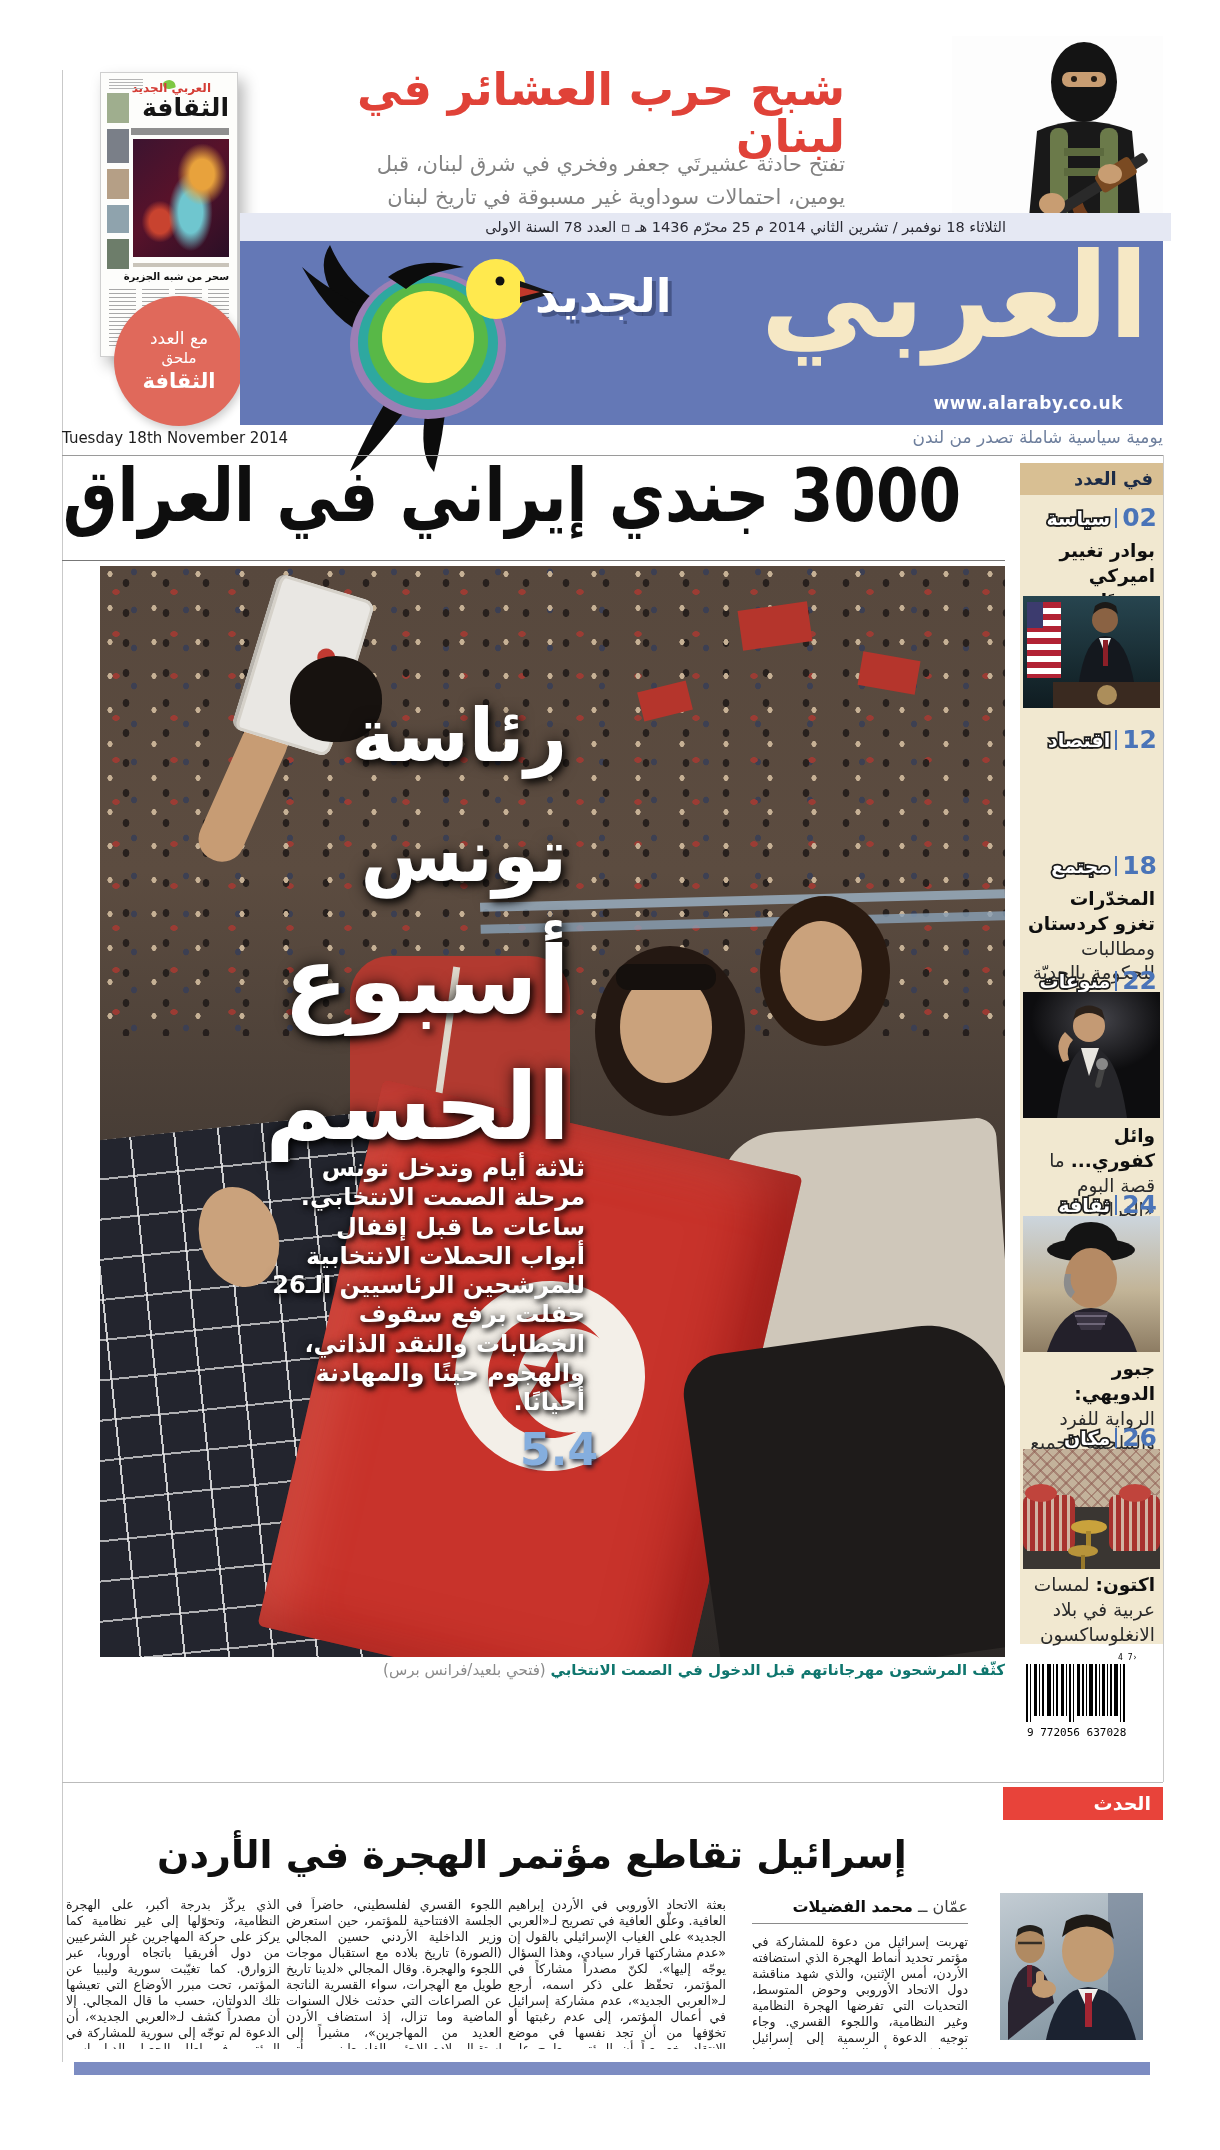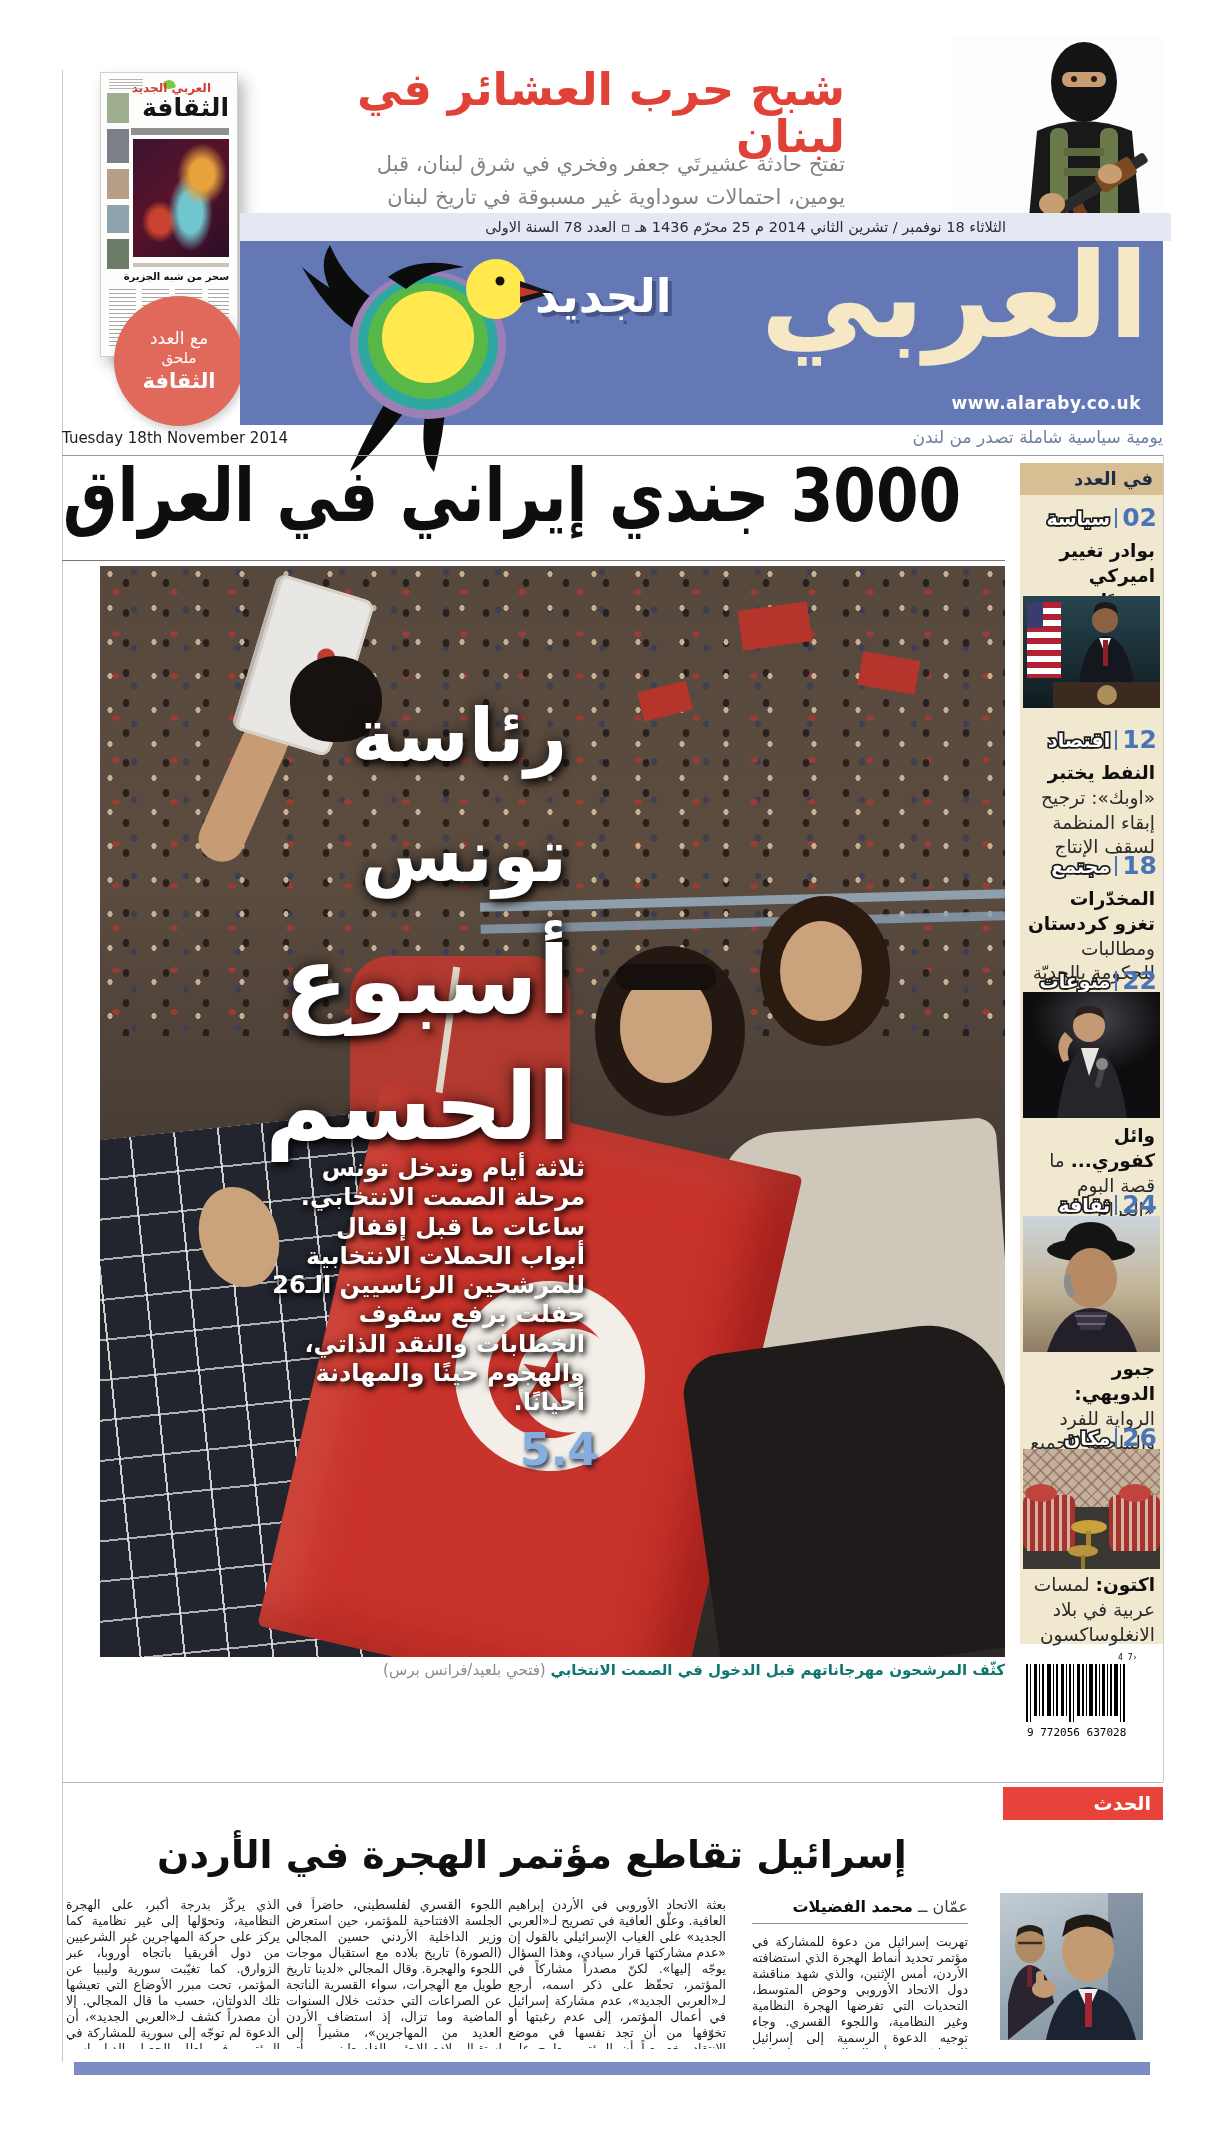--- a/index.html
+++ b/index.html
@@ -55,21 +55,21 @@
 
   
   .datestrip{left:240px;top:213px;width:923px;height:28px;background:#e5e8f3;
              font-size:14.5px;color:#2a2a33;line-height:28px;padding-left:8px;}
   .datestrip span{position:absolute;right:165px;white-space:nowrap;}
   .masthead{left:240px;top:241px;width:923px;height:184px;background:#6478b6;}
   .logo-main{position:absolute;right:14px;top:-14px;font-size:118px;font-weight:bold;
              color:#f6e8c5;letter-spacing:-3px;}
   .logo-sub{position:absolute;left:295px;top:28px;font-size:46px;font-weight:bold;color:#fff;
             text-shadow:4px 4px 0 rgba(52,66,110,.65);}
-  .website{position:absolute;right:22px;bottom:12px;font-size:17px;font-weight:bold;color:#fff;
+  .website{position:absolute;right:40px;bottom:12px;font-size:17px;font-weight:bold;color:#fff;
            letter-spacing:.5px;}
   .tuesday{left:62px;top:429px;font-size:15px;color:#1c1c1c;}
   .tagline{right:57px;top:427px;font-size:17px;color:#6e7f9d;}
 
   
   .leadhead{left:62px;top:458px;width:943px;height:100px;direction:rtl;text-align:right;
             padding-right:44px;box-sizing:border-box;white-space:nowrap;}
   .leadhead .main{font-size:68px;font-weight:bold;color:#0e0e0e;letter-spacing:-2px;
             display:inline-block;transform:scaleX(.9) scaleY(1.08);transform-origin:100% 80%;}
 
@@ -342,23 +342,20 @@
         <rect x="30" y="86" width="107" height="26" fill="#3a2a20"></rect>
         <circle cx="84" cy="99" r="10" fill="#c9a86a" opacity=".8"></circle>
       </svg>
     </div>
 
     <div class="sb-label" style="top:262px;">
       <span class="sb-num" dir="ltr">12</span>
       <span class="sb-bar"></span>
       <span class="sb-sec">اقتصاد</span>
     </div>
-    <div class="sb-text" style="top:298px;">
-      <b>النفط يختبر</b><span> «اوبك»: ترجيح إبقاء المنظمة لسقف الإنتاج</span>
-    </div>
 
     <div class="sb-label" style="top:388px;">
       <span class="sb-num" dir="ltr">18</span>
       <span class="sb-bar"></span>
       <span class="sb-sec">مجتمع</span>
     </div>
     <div class="sb-text" style="top:424px;">
       <b>المخدّرات تغزو كردستان</b><span> ومطالبات للحكومة بالجديّة</span>
     </div>
 

